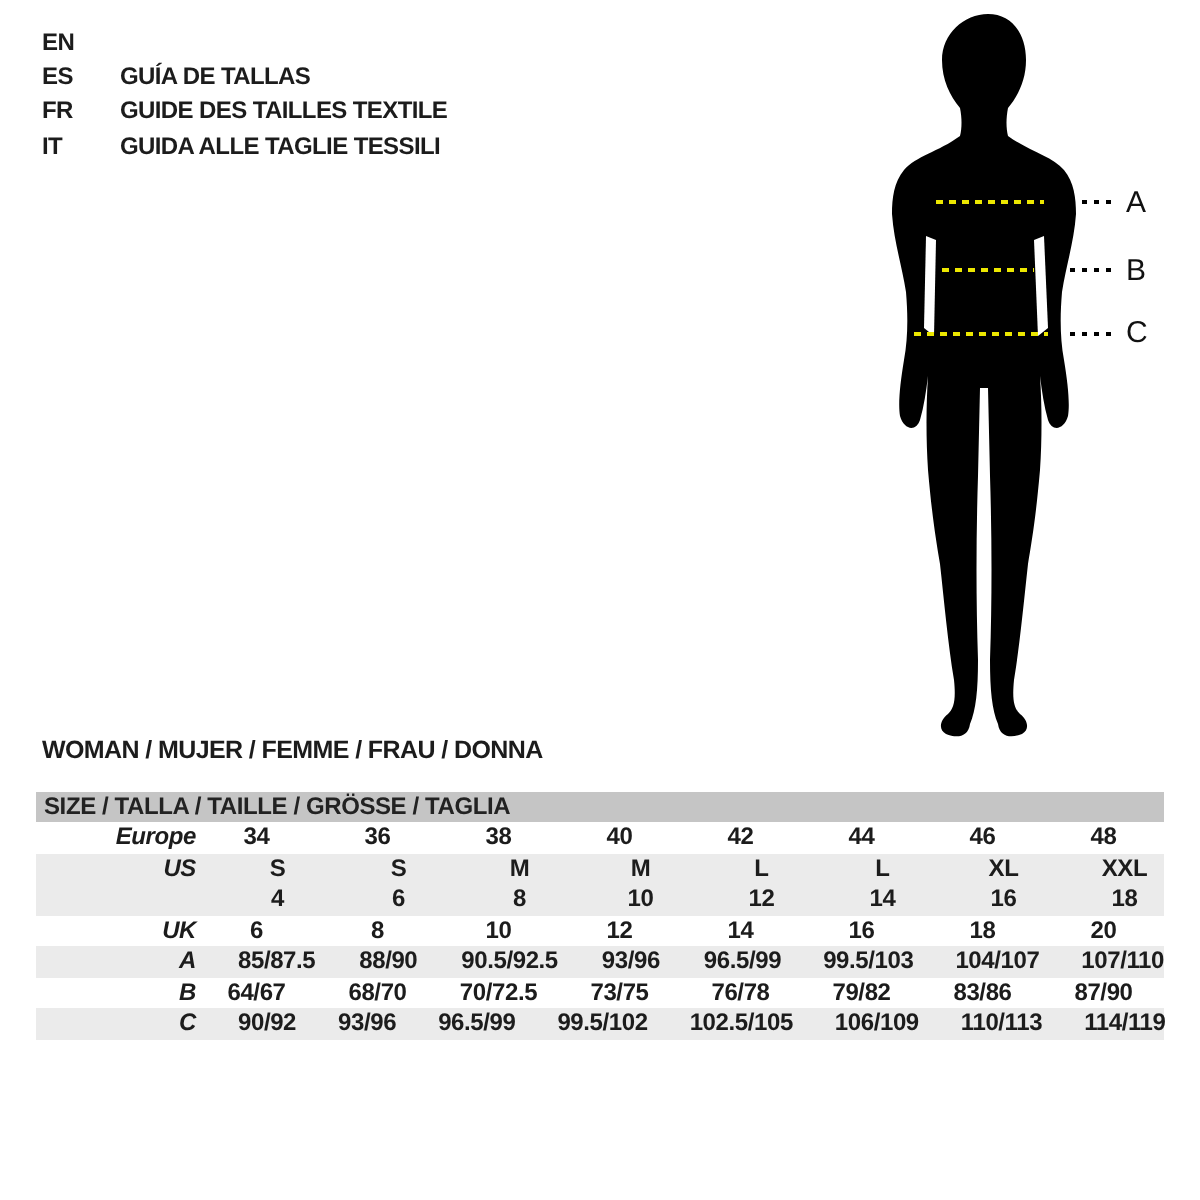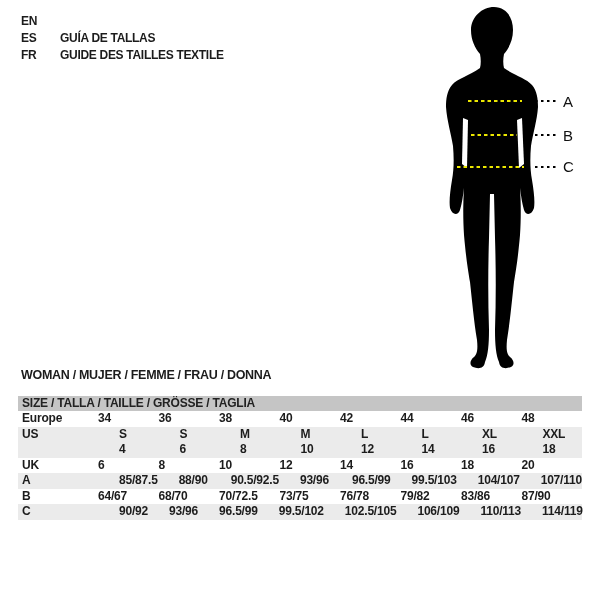--- a/index.html
+++ b/index.html
@@ -24,22 +24,22 @@
   .marker-c{top:159px;}
 
   
   .section-title{position:absolute;left:21px;top:368px;font-weight:700;font-size:12.5px;letter-spacing:-0.3px;}
 
   
   .size-table{position:absolute;left:18px;top:396px;width:564px;font-size:12px;font-weight:700;letter-spacing:-0.2px;}
   .table-header{height:15px;line-height:15px;background:#c5c5c5;padding-left:4px;color:#222;}
   .table-row{display:grid;grid-template-columns:80px repeat(8,1fr);height:15.5px;line-height:15.5px;}
   .table-row.shaded{background:#ebebeb;gap:21px;}
-  .row-label{padding-left:4px;text-align:left;}
-  .size-cell{}
+  .row-label{padding-left:4px;text-align:right;font-style:italic;}
+  .size-cell{text-align:center;}
 
   
   .legend{position:absolute;left:21px;top:545px;font-weight:700;font-size:12px;line-height:15.4px;letter-spacing:-0.3px;}
   .legend div{white-space:nowrap;}
 </style>
 </head>
 <body>
 
 <div class="canvas">
 
@@ -47,20 +47,24 @@
       <div class="lang-row">
         <span class="lang-code">EN</span>
       </div>
       <div class="lang-row">
         <span class="lang-code">ES</span>
         <span>GUÍA DE TALLAS</span>
       </div>
       <div class="lang-row">
         <span class="lang-code">FR</span>
         <span>GUIDE DES TAILLES TEXTILE</span>
+      </div>
+      <div class="lang-row">
+        <span class="lang-code">IT</span>
+        <span>GUIDA ALLE TAGLIE TESSILI</span>
       </div>
     </div>
 
   <div class="figure-wrap">
     <svg width="160" height="375" viewBox="0 0 160 375">
       <path fill="#000000" d="M74,7
         C86,7 93,17 93,30 C93,40 89,48 84,54 C83,59 83,64 84,68
         C95,76 106,78 112,85 C117,91 118,99 118,107
         C117,121 113,133 111,146 C110,158 110,169 112,180
         C114,192 115,202 114,208 C112,215 106,216 104,210

